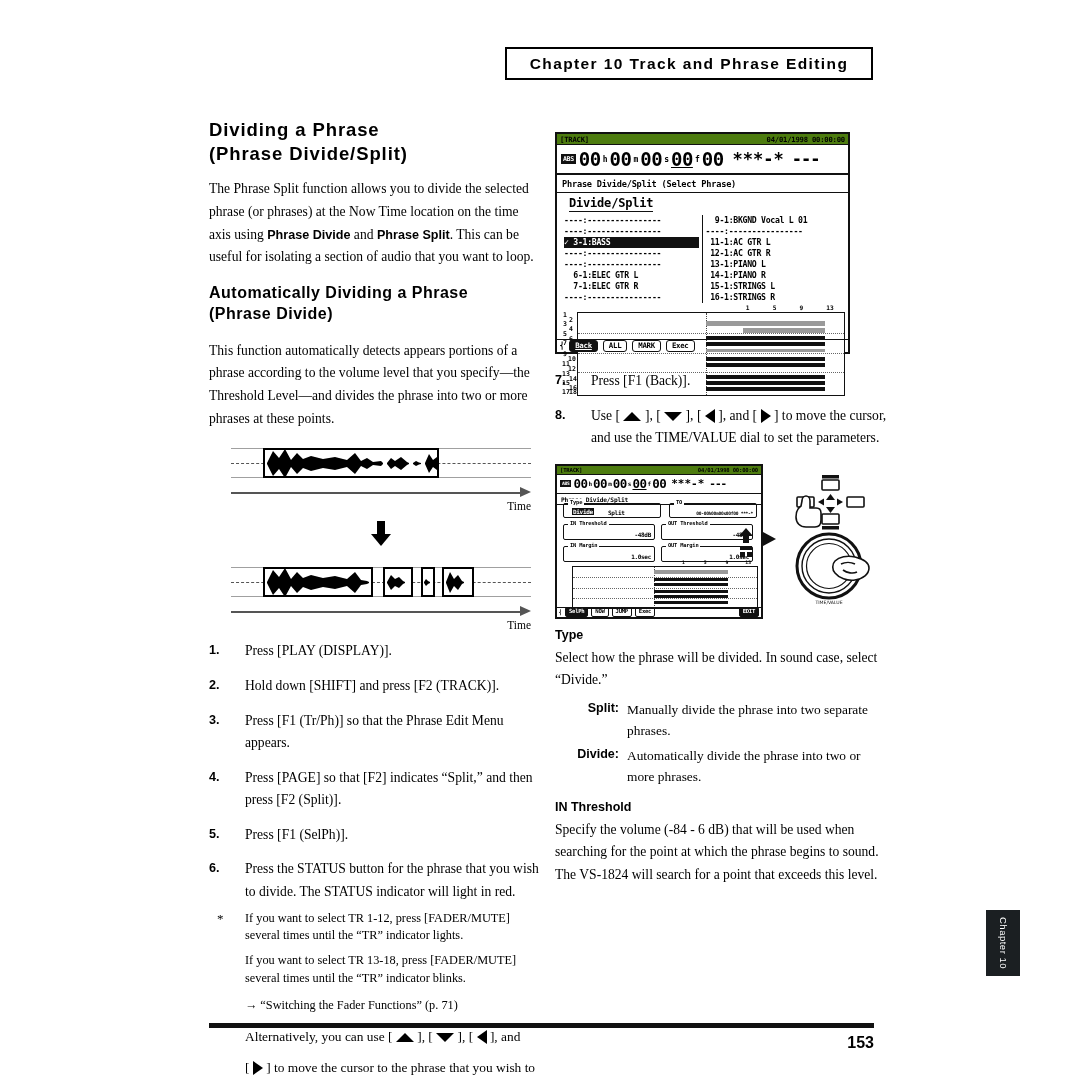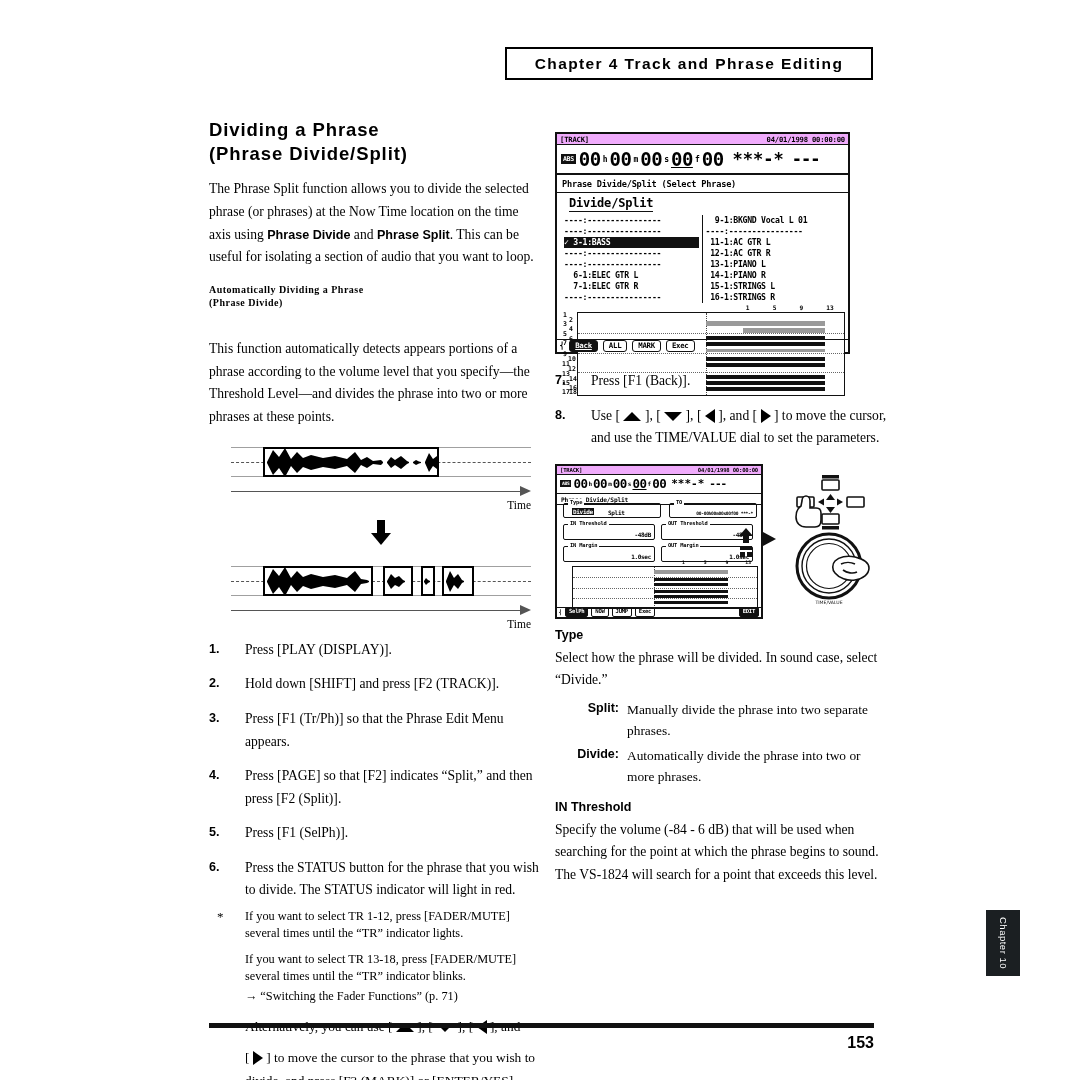--- a/index.html
+++ b/index.html
@@ -32,26 +32,26 @@
 
   h1.sec {
     font-family: "Liberation Sans", sans-serif;
     font-weight: bold;
     font-size: 18.5px;
     letter-spacing: 0.9px;
     line-height: 1.28;
     margin: 0 0 13px 0;
   }
   h2.sub {
-    font-family: Liberation Serif, serif;
+    font-family: Liberation Sans, sans-serif;
     font-weight: bold;
-    font-size: 10px;
+    font-size: 16px;
     letter-spacing: 0.5px;
     line-height: 1.3;
-    margin: 0 0 29px 0;
+    margin: 0 0 15px 0;
   }
   h3.param {
     font-family: "Liberation Sans", sans-serif;
     font-weight: bold;
     font-size: 12.5px;
     margin: 0 0 5px 0;
   }
   p.body {
     font-size: 13.6px;
     line-height: 1.67;
@@ -136,21 +136,21 @@
 
   
   .lcd {
     border: 2px solid #111;
     background: #fff;
     font-family: "DejaVu Sans Mono", monospace;
     position: relative;
   }
   .lcd-1 { width: 295px; height: 222px; margin-bottom: 16px; }
   .lcd-titlebar {
-    height: 11px; background: #f0abfc; border-bottom: 1.5px solid #111;
+    height: 11px; background: #4d7c0f; border-bottom: 1.5px solid #111;
     display: flex; align-items: center; justify-content: space-between;
     padding: 0 3px; font-size: 7.2px; font-weight: bold; letter-spacing: -0.2px;
   }
   .lcd-time {
     height: 30px; border-bottom: 2px solid #111;
     display: flex; align-items: center; padding: 0 4px; gap: 2px;
   }
   .abs-chip {
     background: #111; color: #fff; font-size: 6.5px; font-weight: bold;
     padding: 1px 2px; margin-right: 1px; letter-spacing: -0.3px;
@@ -297,21 +297,21 @@
   .pagenum {
     position: absolute; right: 206px; top: 1034px;
     font-family: "Liberation Sans", sans-serif;
     font-weight: bold; font-size: 16px;
   }
 </style>
 </head>
 <body>
 
 <div class="chapter-header">
-  <span>Chapter 4 Track and Phrase Editing</span>
+  <span>Chapter 10 Track and Phrase Editing</span>
 </div>
 
 <div class="col-left">
 
   <h1 class="sec">
     <span>Dividing a Phrase</span><br>
     <span>(Phrase Divide/Split)</span>
   </h1>
 
   <p class="body"><span>The Phrase Split function allows you to divide the selected phrase (or phrases) at the Now Time location on the time axis using </span><b>Phrase Divide</b><span> and </span><b>Phrase Split</b><span>. This can be useful for isolating a section of audio that you want to loop.</span></p>
@@ -383,21 +383,21 @@
     <li><span class="num">2.</span><span>Hold down [SHIFT] and press [F2 (TRACK)].</span></li>
     <li><span class="num">3.</span><span>Press [F1 (Tr/Ph)] so that the Phrase Edit Menu appears.</span></li>
     <li><span class="num">4.</span><span>Press [PAGE] so that [F2] indicates “Split,” and then press [F2 (Split)].</span></li>
     <li><span class="num">5.</span><span>Press [F1 (SelPh)].</span></li>
     <li style="margin-bottom:8px;"><span class="num">6.</span><span>Press the STATUS button for the phrase that you wish to divide. The STATUS indicator will light in red.</span></li>
   </ol>
 
   <div class="note">
     <span class="star">*</span>
     <p>If you want to select TR 1-12, press [FADER/MUTE] several times until the “TR” indicator lights.</p>
-    <p style="margin-bottom:2px;">If you want to select TR 13-18, press [FADER/MUTE] several times until the “TR” indicator blinks.</p>
+    <p style="margin-bottom:10px;">If you want to select TR 13-18, press [FADER/MUTE] several times until the “TR” indicator blinks.</p>
     <p style="margin-bottom:10px;">→ “Switching the Fader Functions” (p. 71)</p>
     <p class="spaced"><span>Alternatively, you can use [</span> <span class="tri tri-up"></span> <span>], [</span> <span class="tri tri-down"></span> <span>], [</span> <span class="tri tri-left"></span> <span>], and</span></p>
     <p class="spaced"><span>[</span> <span class="tri tri-right"></span> <span>] to move the cursor to the phrase that you wish to divide, and press [F3 (MARK)] or [ENTER/YES].</span></p>
   </div>
 
 </div>
 
 <div class="col-right">
 
   <div class="lcd lcd-1">

